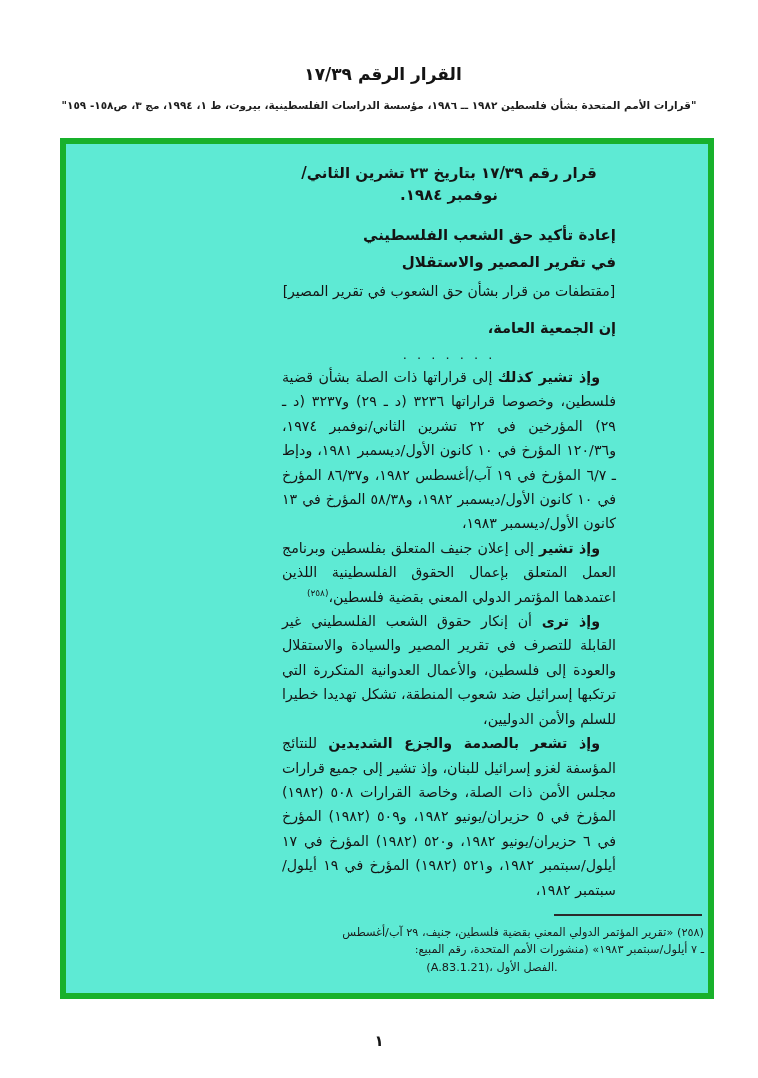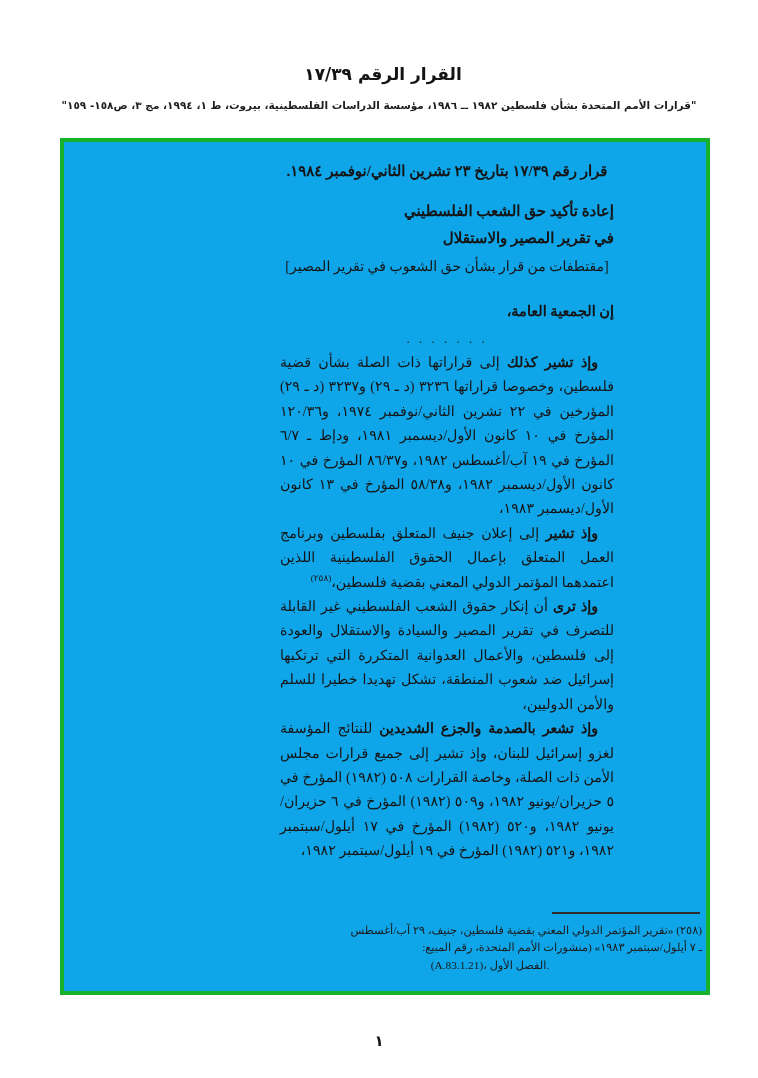--- a/index.html
+++ b/index.html
@@ -10,31 +10,31 @@
   .header-title{
     position:absolute;top:64px;left:0;right:0;text-align:center;
     direction:rtl;font-size:17px;font-weight:bold;letter-spacing:.2px;padding-left:8px;
   }
   .citation{
     position:absolute;top:99px;left:0;right:0;text-align:center;
     direction:rtl;font-size:10.5px;font-weight:bold;color:#1c1c1c;
   }
   .frame{
     position:absolute;left:60px;top:138px;width:642px;height:849px;
-    border:4px solid #8b5cf6;background:#0ea5e9;font-family:Liberation Serif, serif;
+    border:6px solid #8b5cf6;background:#5eead4;
   }
   .main-col{
     position:absolute;top:8px;right:92px;width:334px;direction:rtl;
   }
   .doc-heading{
     text-align:center;font-weight:bold;font-size:15px;line-height:22px;margin:10px 0 16px;
   }
   .doc-sub{font-weight:bold;font-size:15px;line-height:27px;}
   .bracket{text-align:center;font-size:14px;line-height:24px;margin-top:3px;}
-  .intro{font-weight:bold;font-size:14.5px;margin-top:24px;}
+  .intro{font-weight:bold;font-size:14.5px;margin-top:17px;}
   .dots{text-align:center;font-size:13px;letter-spacing:3px;margin:11px 0 3px;color:#222;}
   .para{
     text-align:justify;font-size:14.2px;line-height:24.4px;text-indent:16px;margin:0;
   }
   .para strong{font-weight:bold;}
   .para sup{font-size:9px;line-height:0;}
   .footnote{
     position:absolute;right:4px;bottom:17px;width:424px;direction:rtl;
     font-size:11.3px;line-height:17.5px;color:#1a1a1a;
   }

